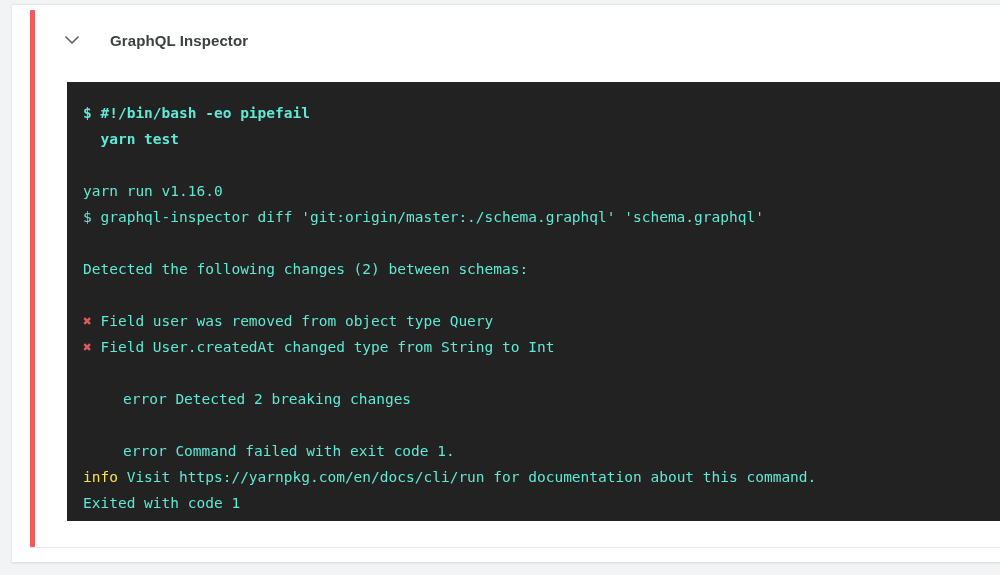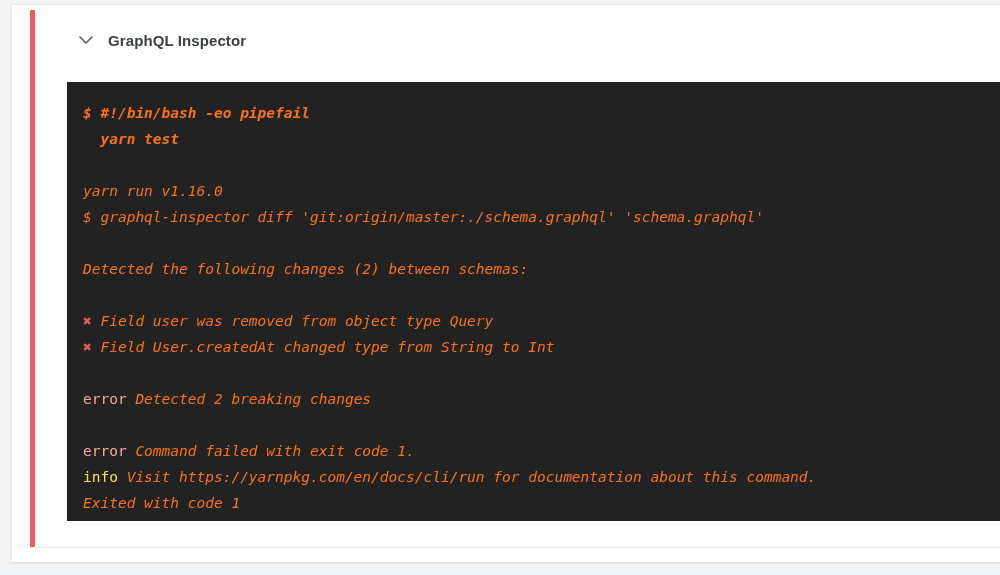--- a/index.html
+++ b/index.html
@@ -45,26 +45,26 @@
     top: 5px;
     width: 5px;
     height: 537px;
     background: #ef5b5b;
     border-radius: 1px;
   }
 
   
   .step-header {
     position: absolute;
-    left: 60px;
+    left: 46px;
     top: 18px;
     height: 34px;
     display: flex;
     align-items: center;
-    gap: 8px;
+    gap: 24px;
     cursor: pointer;
     user-select: none;
   }
   .chevron-icon {
     width: 28px;
     height: 28px;
     display: flex;
     align-items: center;
     justify-content: center;
     color: #5f6368;
@@ -99,24 +99,24 @@
   }
   .log-line {
     white-space: pre;
     min-height: 26px;
   }
   .log-line.blank { height: 26px; }
   .log-line.cmd {
     color: #ffffff;
     font-weight: bold;
   }
-  .tok-error   { color: #fca5a5; }
+  .tok-error   { color: #5eead4; margin-left: 40px; }
   .tok-info    { color: #fde047; }
   .tok-cross   { color: #e05a5a; font-weight: bold; }
-  .tok-default { color: #f97316; font-style: italic; }
+  .tok-default { color: #5eead4; }
 
   
   .step-divider {
     position: absolute;
     left: 18px;
     top: 542px;
     width: 982px;
     height: 1px;
     background: #e8eaed;
   }

